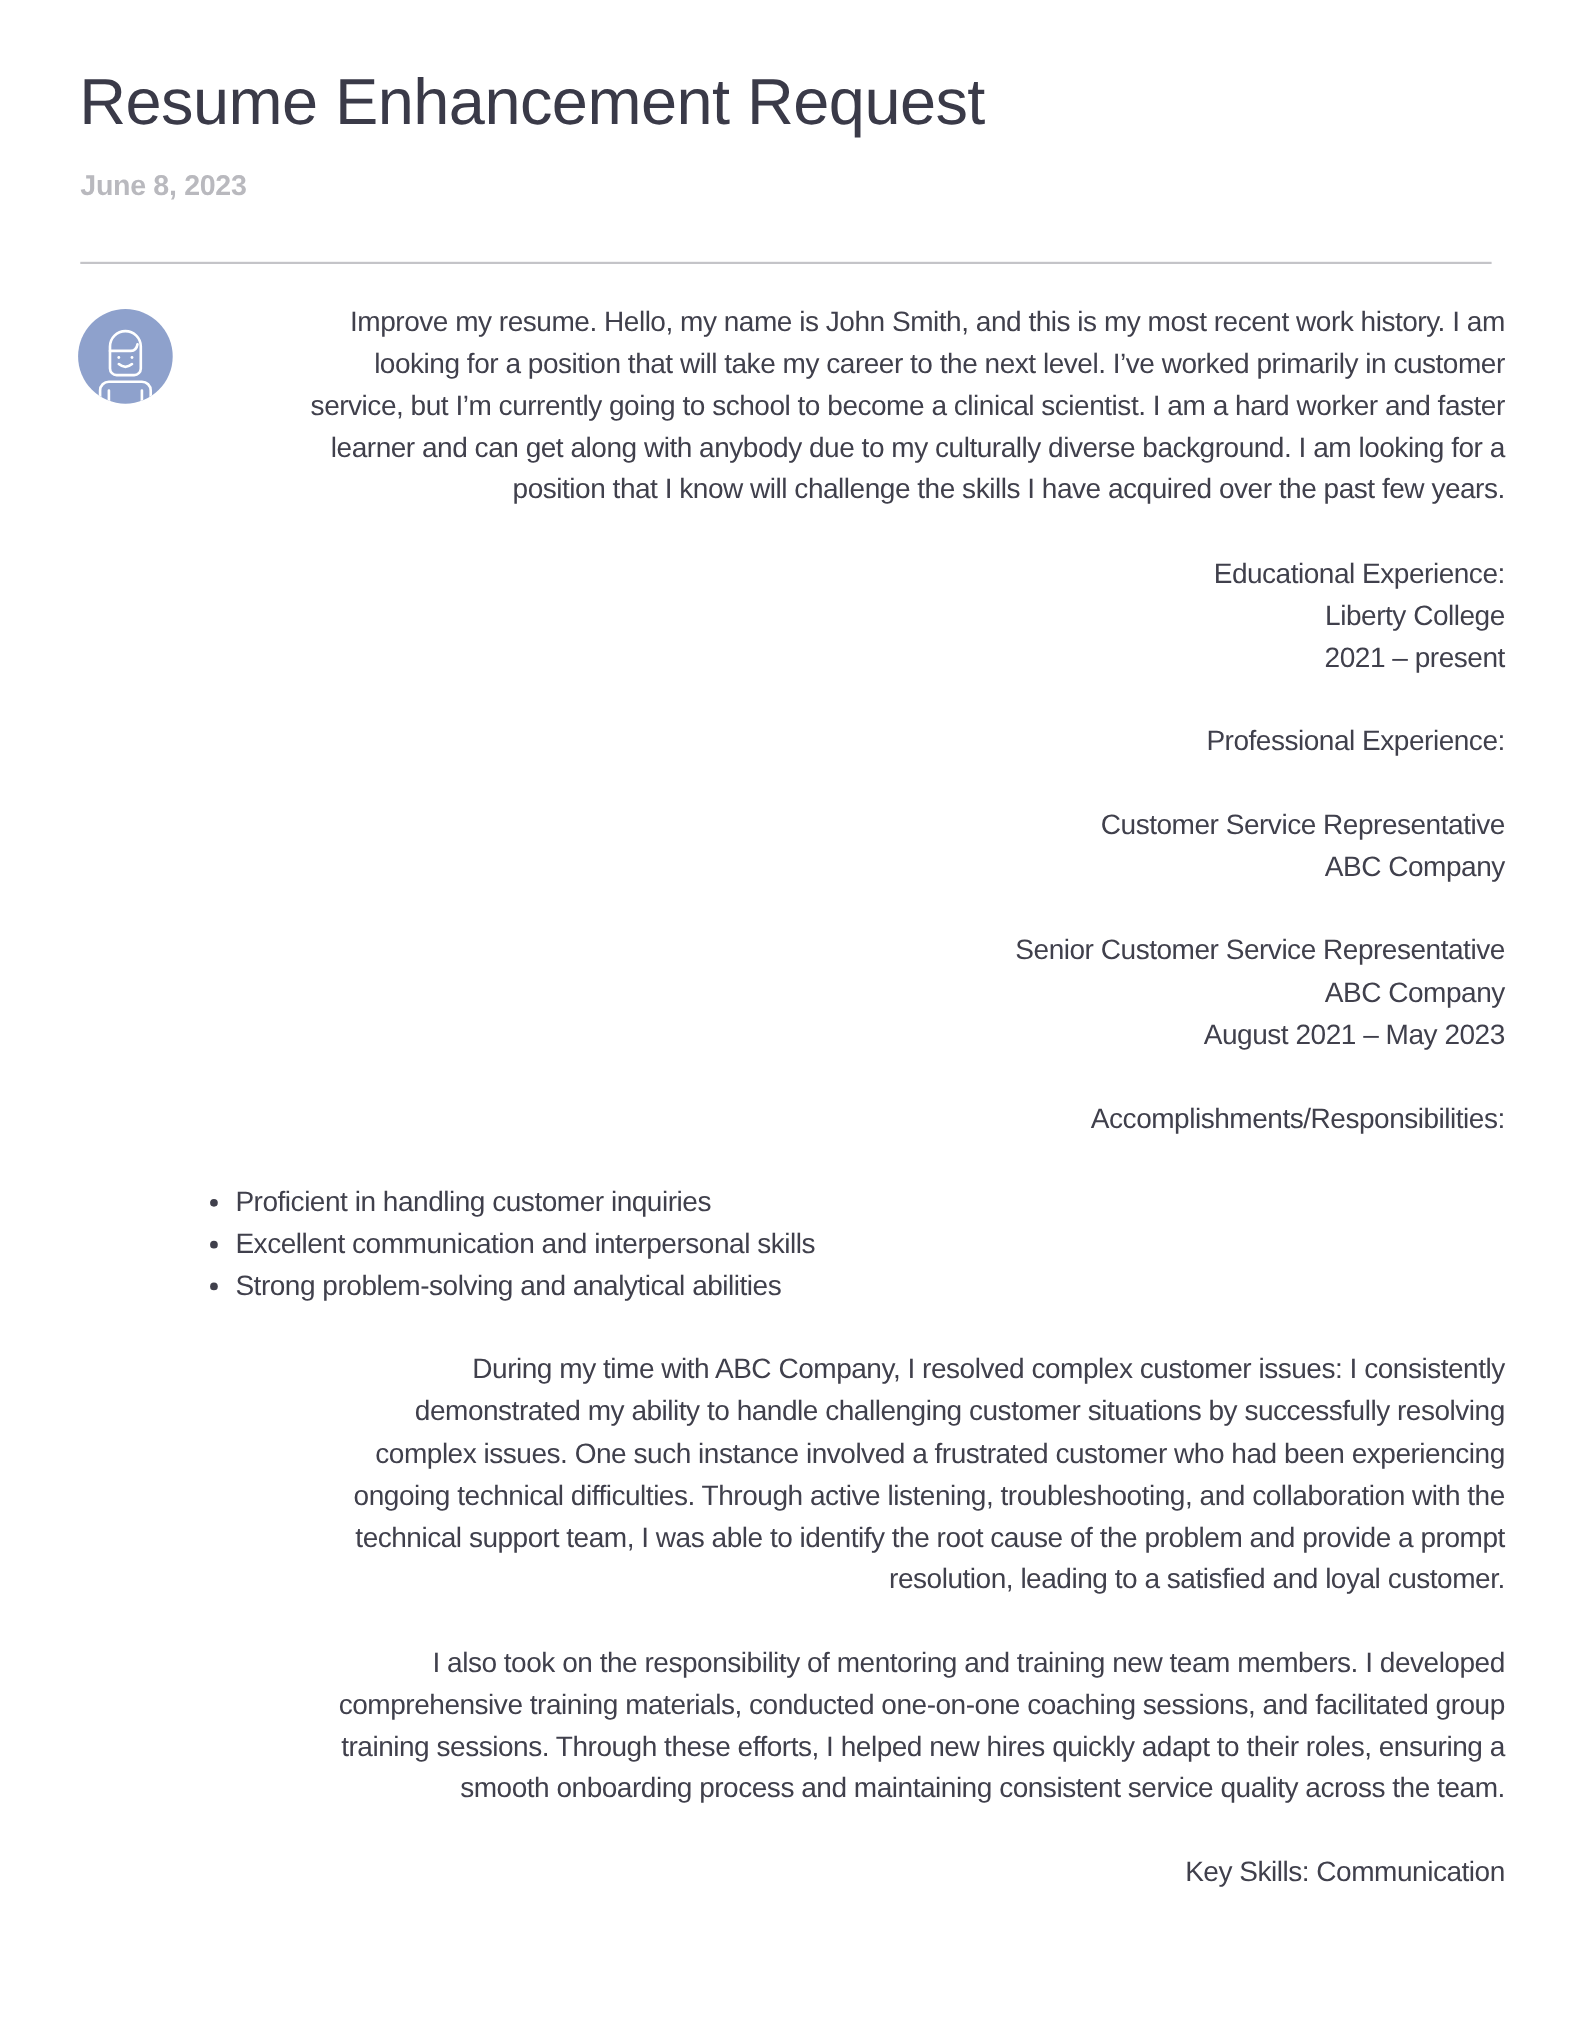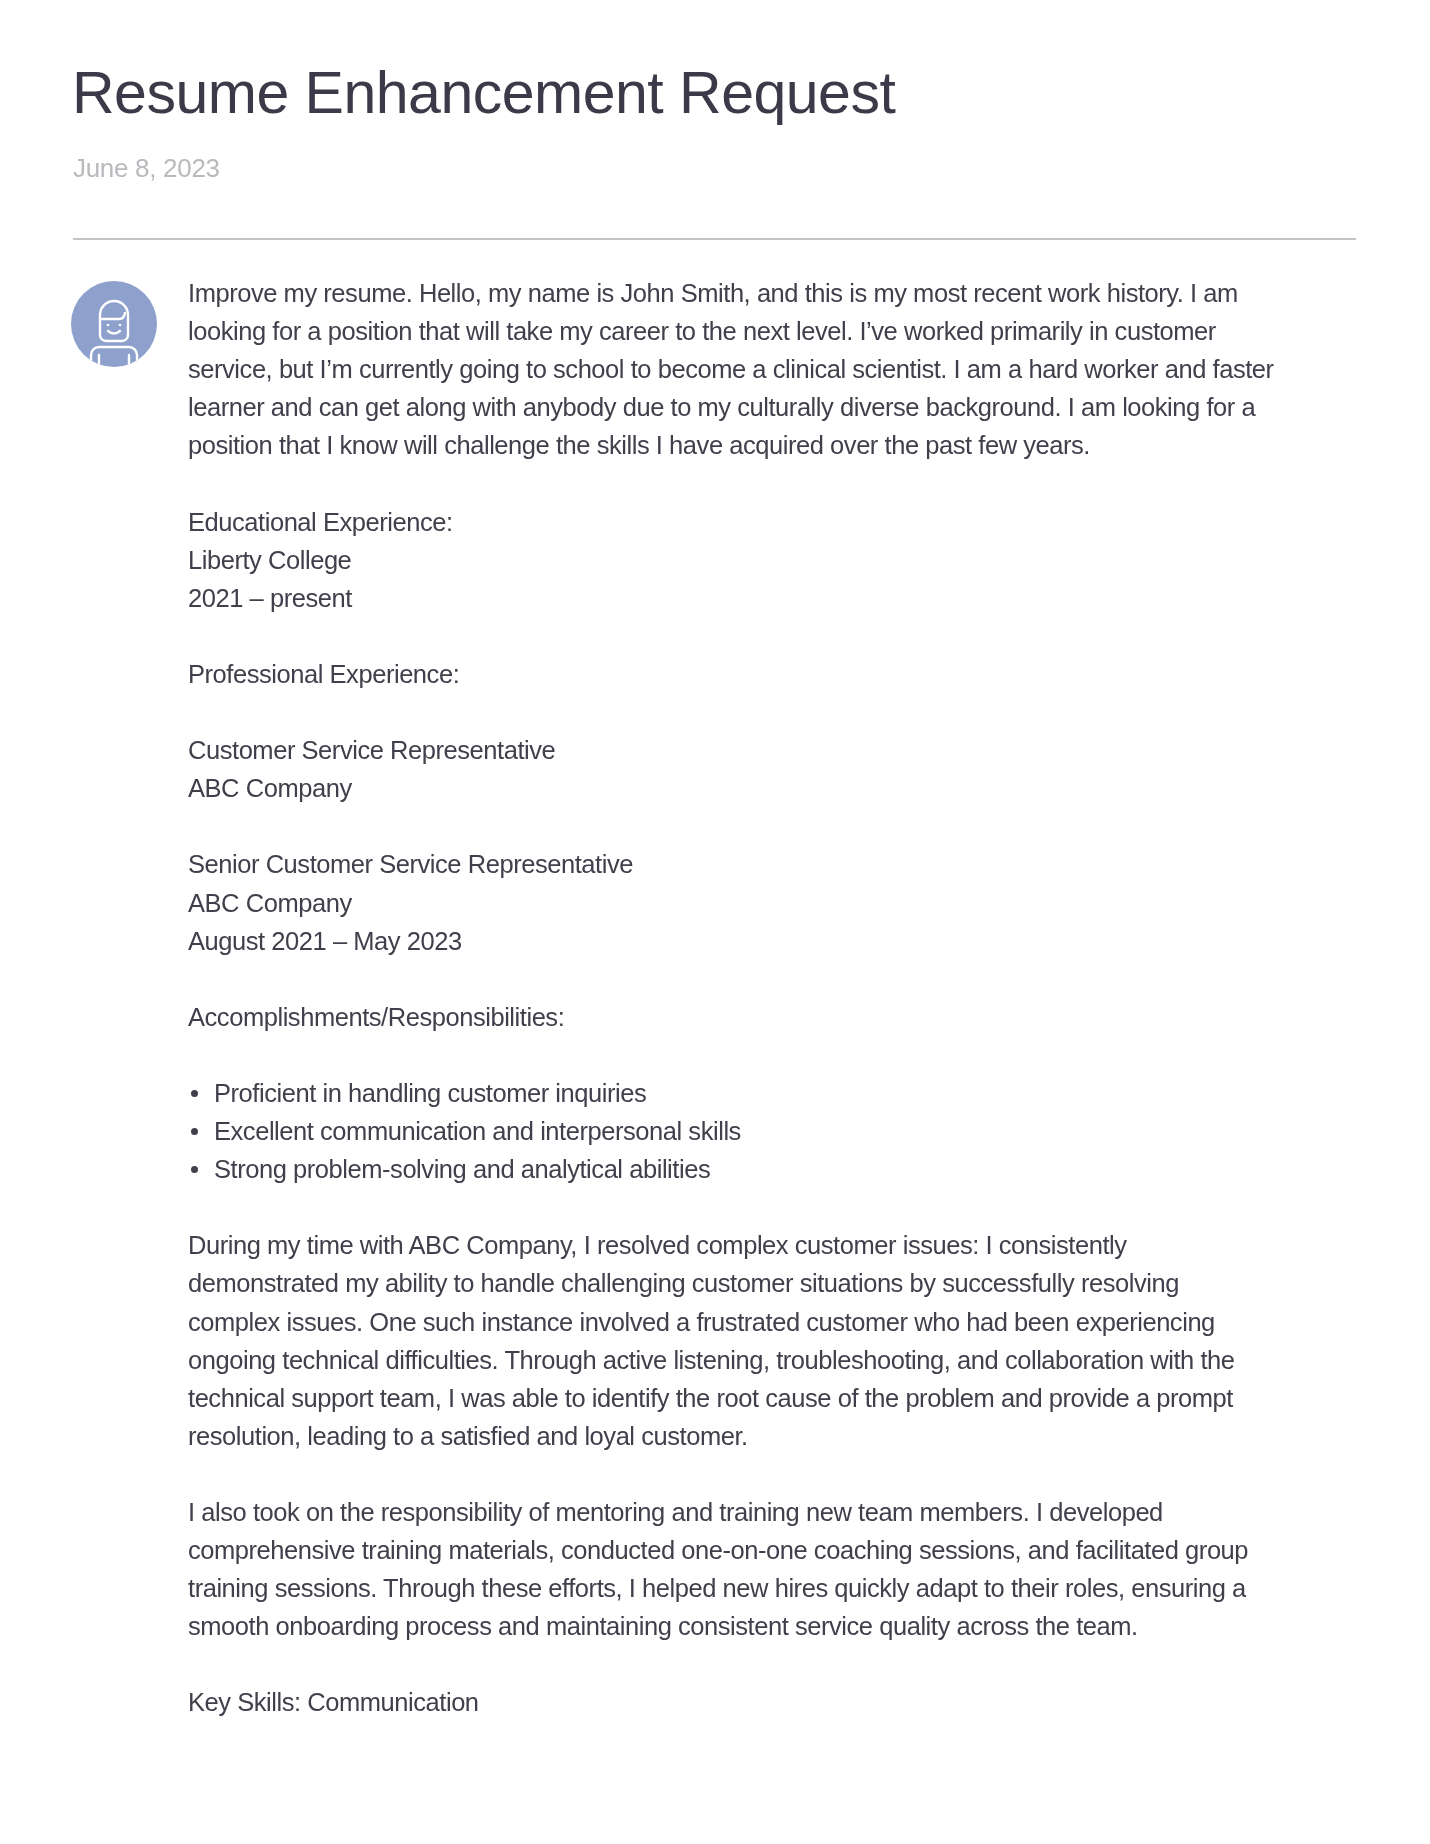--- a/index.html
+++ b/index.html
@@ -2,29 +2,29 @@
 <html><head>
 <meta charset="utf-8">
 <style>
   html, body { margin: 0; padding: 0; background: #ffffff; }
   body { width: 1430px; height: 1844px; position: relative; overflow: hidden;
          font-family: "Liberation Sans", sans-serif; color: #40404c; }
   .title { position: absolute; left: 72px; top: 58px; margin: 0;
            font-size: 59px; font-weight: 400; color: #3a3a48; letter-spacing: -0.5px;
            line-height: 70px; white-space: nowrap; }
   .date { position: absolute; left: 73px; top: 152px; font-size: 26px; color: #b9b9be;
-          line-height: 32px; letter-spacing: -0.3px; }
+          line-height: 32px; letter-spacing: -0.3px; font-weight: bold; }
   .divider { position: absolute; left: 73px; top: 238px; width: 1283px; height: 2px; background: #c4c4c8; border: 0; margin: 0; }
   .avatar { position: absolute; left: 71px; top: 281px; width: 86px; height: 86px; border-radius: 50%;
             background: #8ea1cc; overflow: hidden; }
   .avatar svg { width: 86px; height: 86px; display: block; }
   .content { position: absolute; left: 188px; top: 274px; width: 1180px;
              font-size: 25.5px; line-height: 38.1px; letter-spacing: -0.45px; }
   .para { margin: 0 0 38.1px 0; }
-  .line { display: block; white-space: nowrap; }
+  .line { display: block; white-space: nowrap; text-align: right; }
   ul.bullets { list-style: none; margin: 0 0 38.1px 0; padding: 0; }
   ul.bullets li { position: relative; padding-left: 26px; white-space: nowrap; }
   ul.bullets li .dot { position: absolute; left: 3px; top: 16px; width: 7px; height: 7px; border-radius: 50%; background: #40404c; }
 </style>
 </head>
 <body>
 
 <h1 class="title">Resume Enhancement Request</h1>
 <div class="date">June 8, 2023</div>
 <hr class="divider">

